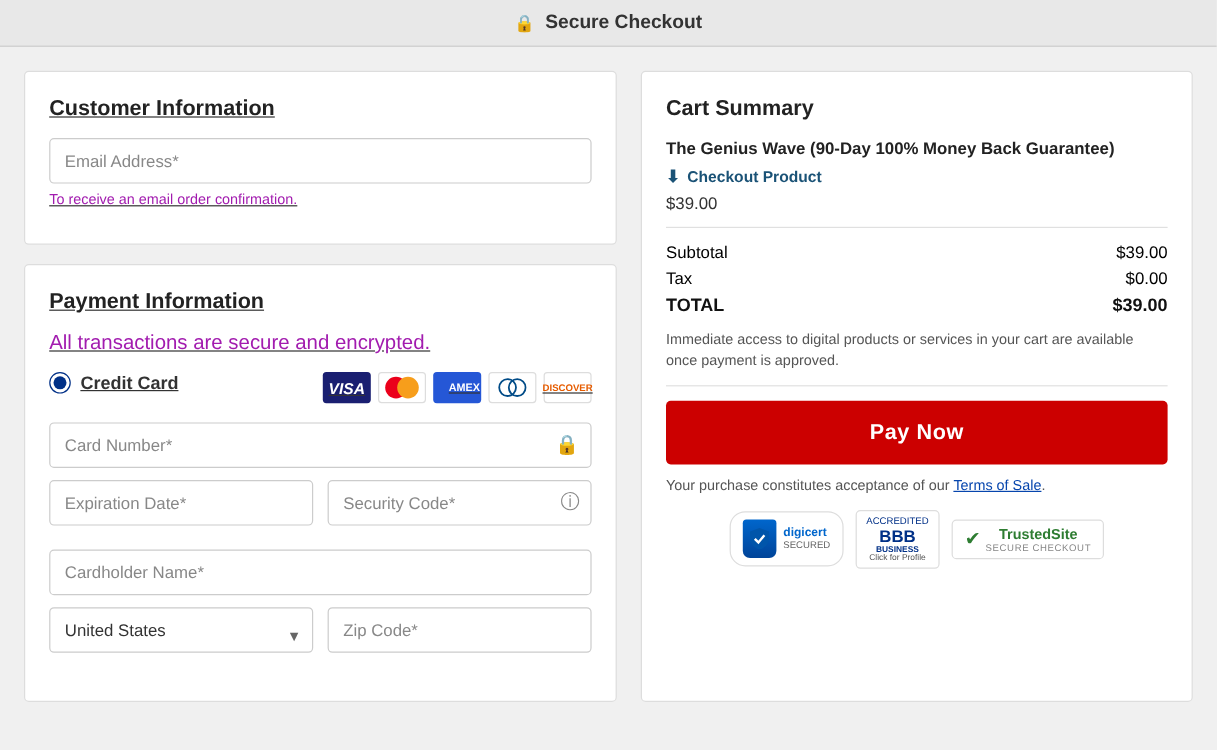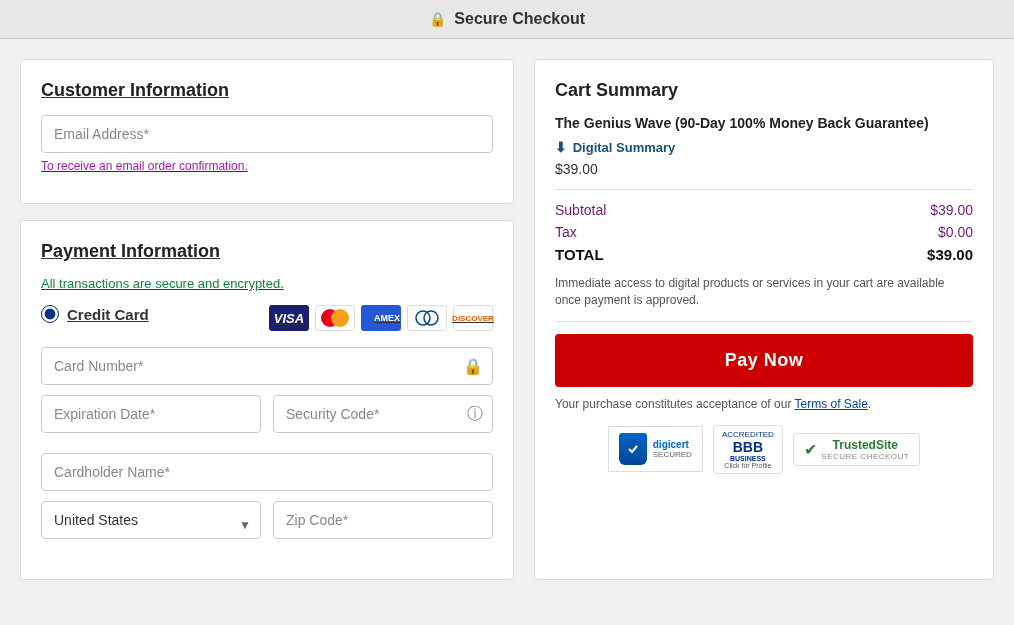--- a/index.html
+++ b/index.html
@@ -77,22 +77,22 @@
     }
 
     .helper-text {
       color: #a21caf;
       font-size: 12px;
       margin-top: 6px;
     }
 
     
     .payment-subtitle {
-      font-size: 13px;
-      color: #15803d;
+      font-size: 17px;
+      color: #a21caf;
       margin-bottom: 14px;
     }
 
     .payment-method-row {
       display: flex;
       align-items: flex-start;
       justify-content: space-between;
       margin-bottom: 16px;
     }
 
@@ -287,21 +287,21 @@
       border: none;
       border-top: 1px solid #e0e0e0;
       margin: 12px 0;
     }
 
     .summary-row {
       display: flex;
       justify-content: space-between;
       margin-bottom: 6px;
       font-size: 14px;
-      color: #701a75;
+      color: #000000;
     }
 
     .summary-total {
       font-weight: 700;
       font-size: 15px;
       color: #111;
     }
 
     .immediate-access-text {
       font-size: 12px;
@@ -341,21 +341,21 @@
       justify-content: center;
       gap: 10px;
       margin-top: 10px;
     }
 
     .digicert-badge {
       display: flex;
       align-items: center;
       gap: 6px;
       border: 1px solid #ddd;
-      border-radius: 0;
+      border-radius: 13px;
       padding: 6px 10px;
     }
     .digicert-shield {
       width: 28px;
       height: 32px;
       background: linear-gradient(to bottom, #0066cc, #004499);
       border-radius: 3px 3px 6px 6px;
       display: flex;
       align-items: center;
       justify-content: center;
@@ -513,21 +513,21 @@
     </div>
   </div>
 
   <div class="right-panel">
     <div class="cart-title">Cart Summary</div>
 
     <div class="product-name">The Genius Wave (90-Day 100% Money Back Guarantee)</div>
 
     <div class="digital-product-badge">
       <span class="download-icon">⬇</span>
-      <span>Digital Summary</span>
+      <span>Checkout Product</span>
     </div>
 
     <div class="product-price">$39.00</div>
 
     <hr class="divider">
 
     <div class="summary-row">
       <span>Subtotal</span>
       <span>$39.00</span>
     </div>

